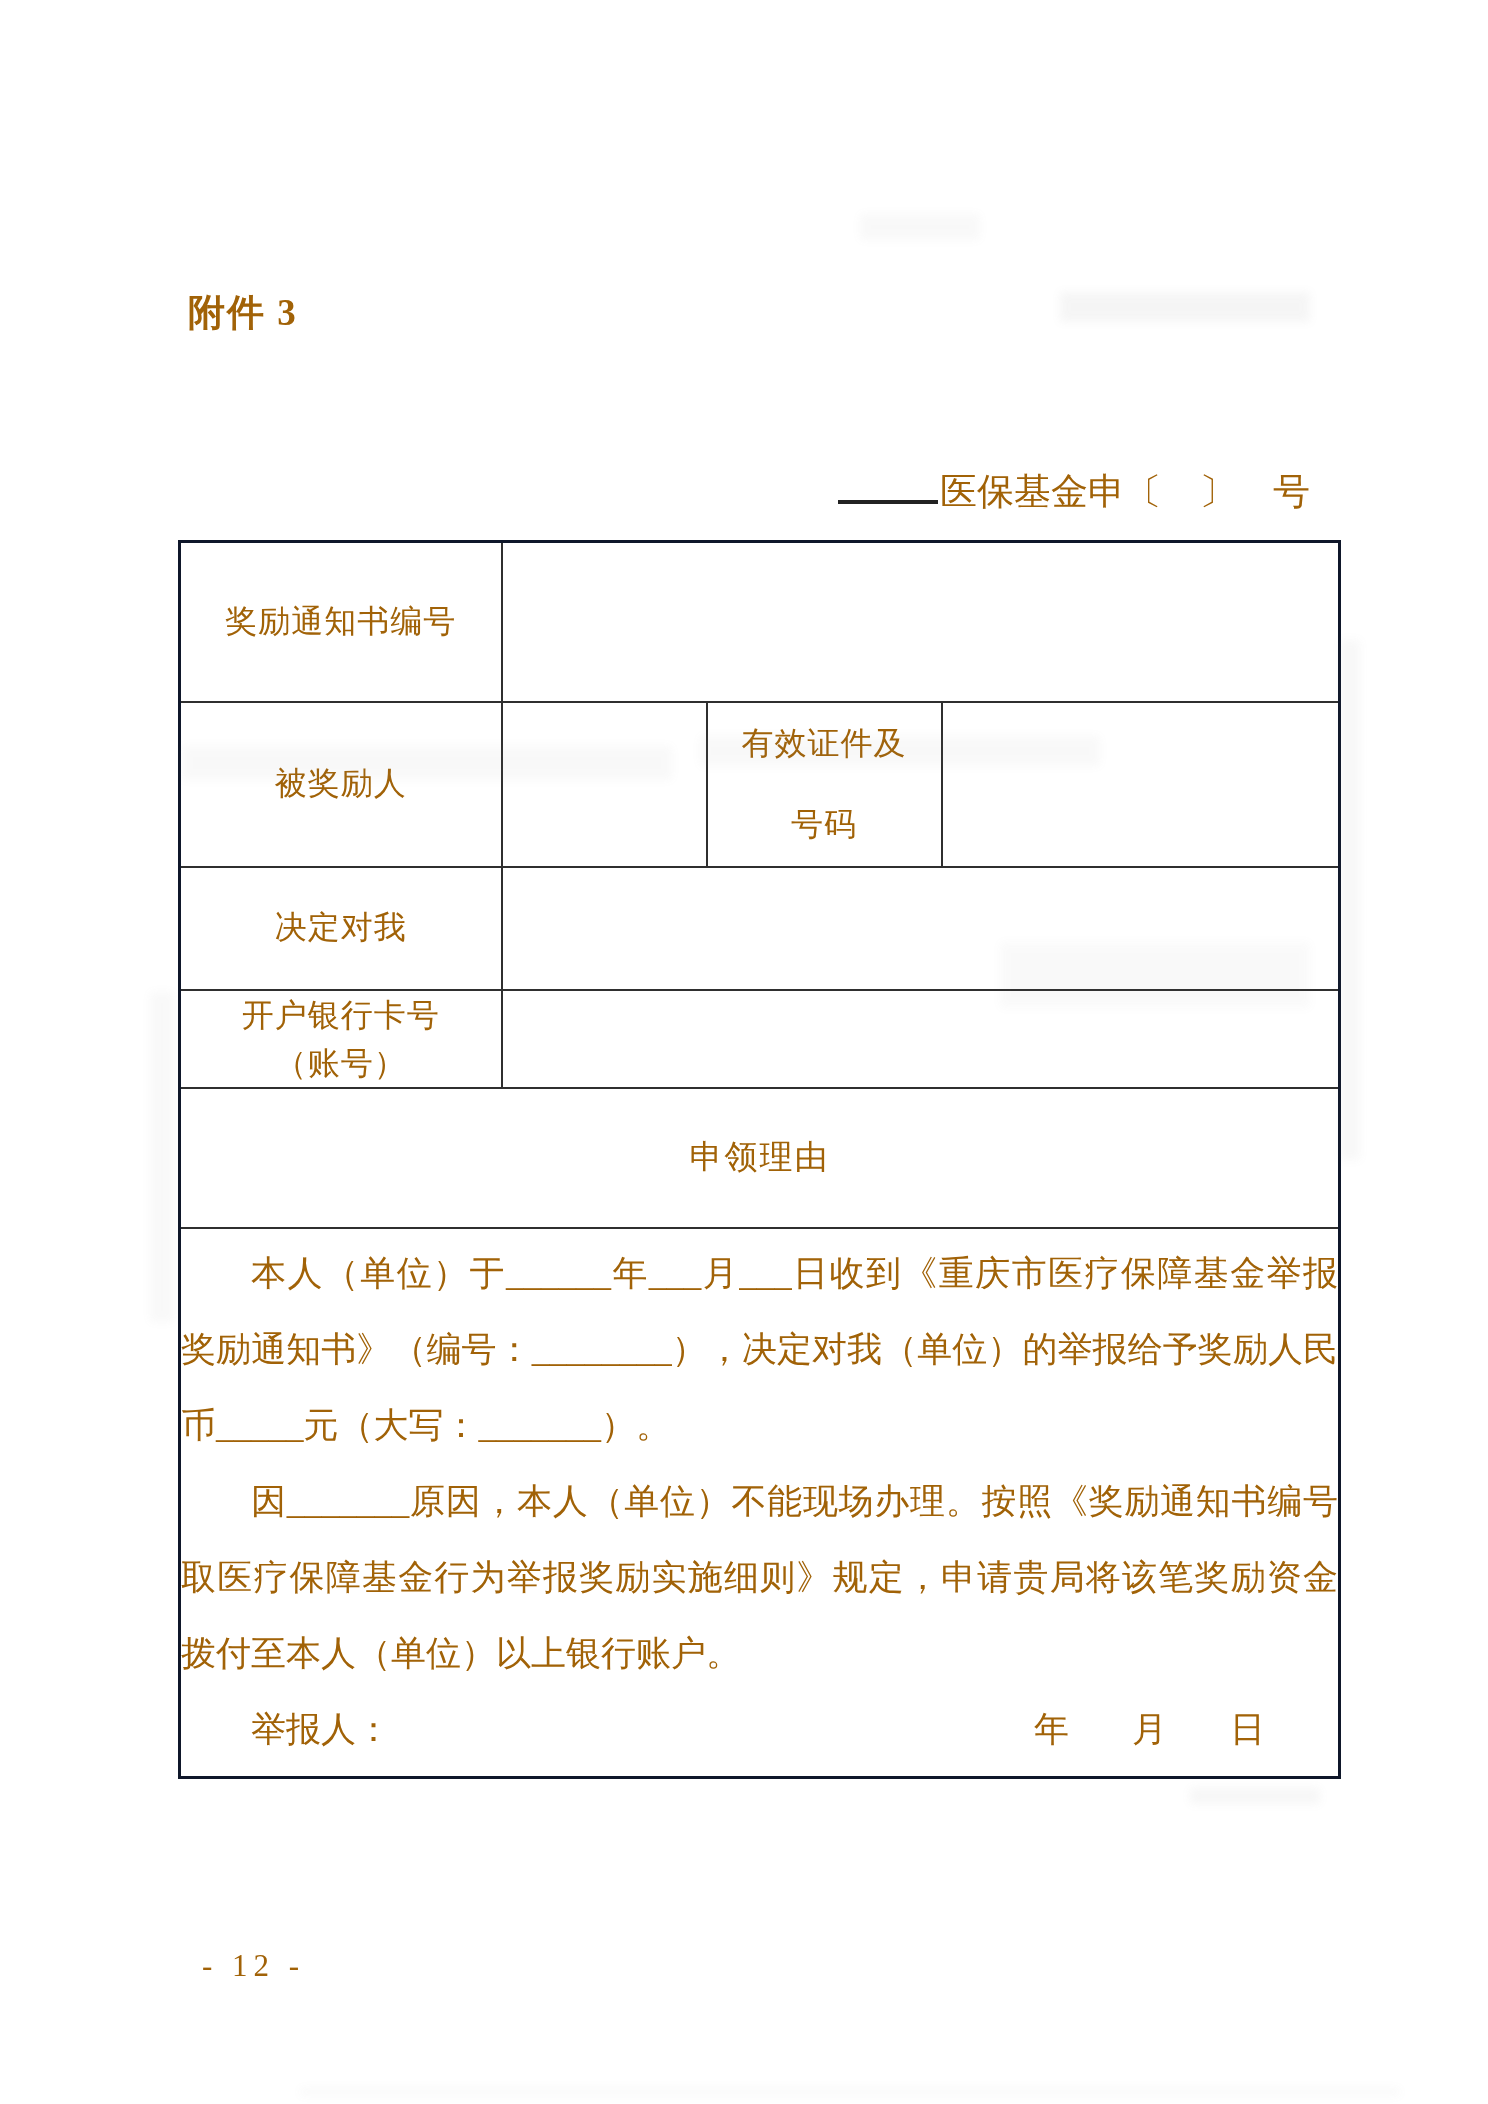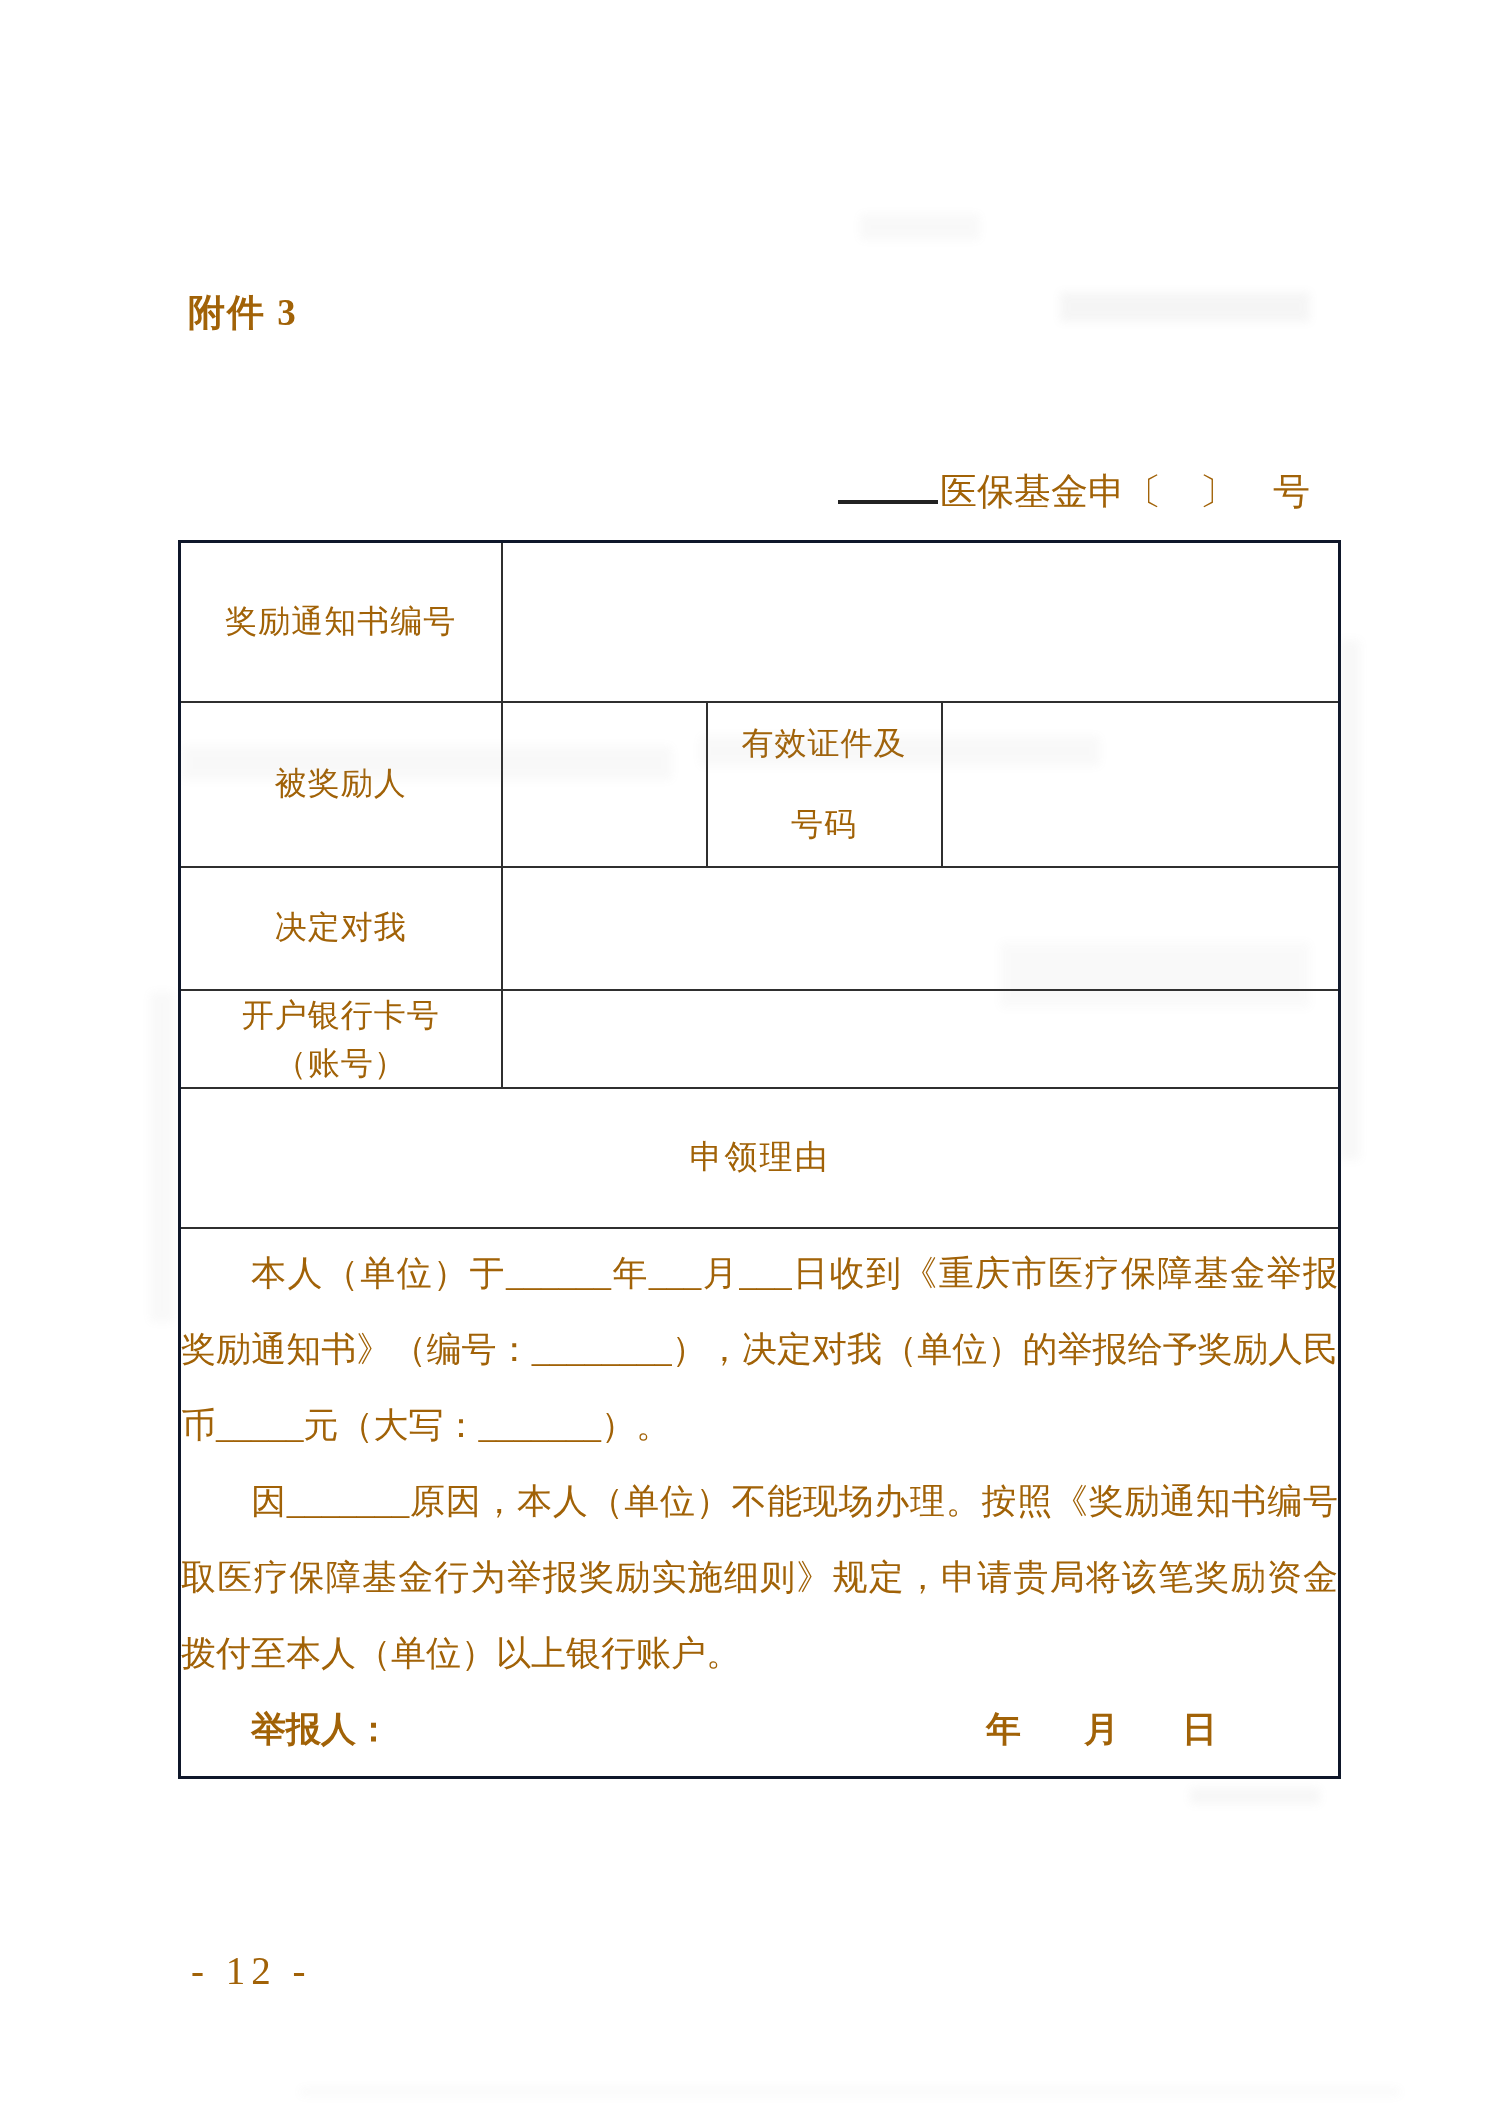--- a/index.html
+++ b/index.html
@@ -66,26 +66,26 @@
   .pline.fill{
     white-space:normal;
     text-align:justify;
     text-align-last:justify;
     text-justify:inter-ideograph;
   }
   .pline.indent{text-indent:70px;}
   .sigline{
     display:flex;justify-content:space-between;
     line-height:76px;min-height:76px;
-    padding-left:70px;padding-right:107px;font-weight:bold;
+    padding-left:70px;padding-right:59px;
   }
   .sigline .date{letter-spacing:14px;}
   .pagenum{
-    position:absolute;left:191px;top:1948px;
-    font-size:39px;letter-spacing:6px;
+    position:absolute;left:202px;top:1948px;
+    font-size:31px;letter-spacing:6px;
     font-family:"Liberation Serif","DejaVu Serif",serif;
   }
   
   .ghost{
     position:absolute;background:#8a8a8a;
     filter:blur(5px);pointer-events:none;
   }
   .g1{left:1060px;top:292px;width:250px;height:30px;opacity:.08;}
   .g2{left:182px;top:746px;width:490px;height:34px;opacity:.05;}
   .g3{left:700px;top:736px;width:400px;height:30px;opacity:.05;}

